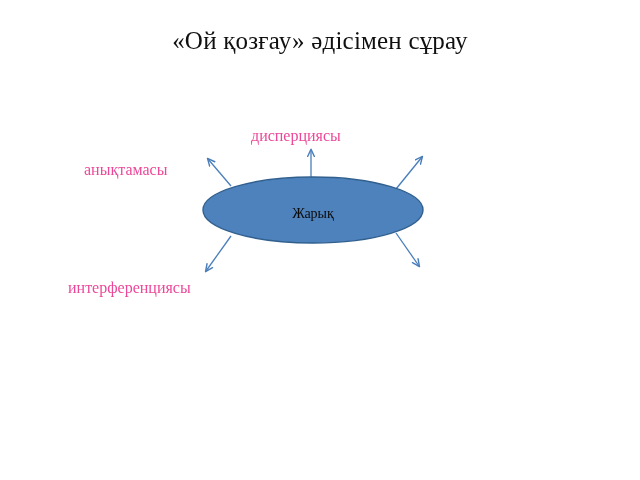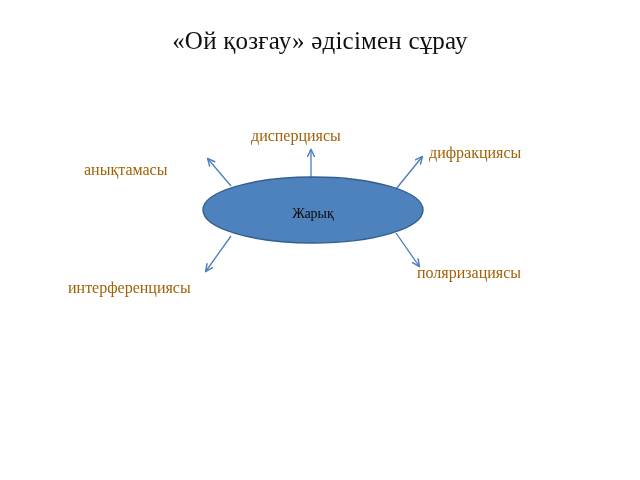--- a/index.html
+++ b/index.html
@@ -37,21 +37,21 @@
     position: absolute;
     left: 0;
     top: 0;
     width: 640px;
     height: 480px;
   }
   .node-label {
     position: absolute;
     font-size: 16px;
     line-height: 19px;
-    color: #a16207;
+    color: #ec4899;
     white-space: nowrap;
     font-family: Liberation Serif, serif;
   }
   #label-anyqtamasy   { left: 84px;  top: 143px; margin-top: 17px; }
   #label-dispersia    { left: 251px; top: 126px; }
   #label-difrakcia    { left: 429px; top: 143px; }
   #label-polarizacia  { left: 417px; top: 263px; }
   #label-interferencia{ left: 68px;  top: 278px; text-align: center; }
   #center-node-text {
     position: absolute;
@@ -93,19 +93,17 @@
 
     <ellipse cx="313" cy="210" rx="110" ry="33" fill="#4e82bd" stroke="#31608f" stroke-width="1.4"></ellipse>
   </svg>
 
   <div id="center-node-text">Жарық</div>
 
   <div class="node-label" id="label-anyqtamasy">анықтамасы</div>
 
   <div class="node-label" id="label-dispersia">дисперциясы</div>
 
-  <div class="node-label" id="label-difrakcia">дифракциясы</div>
 
-  <div class="node-label" id="label-polarizacia">поляризациясы</div>
 
   <div class="node-label" id="label-interferencia">интерференциясы</div>
 
 </div>
 
 </body></html>

